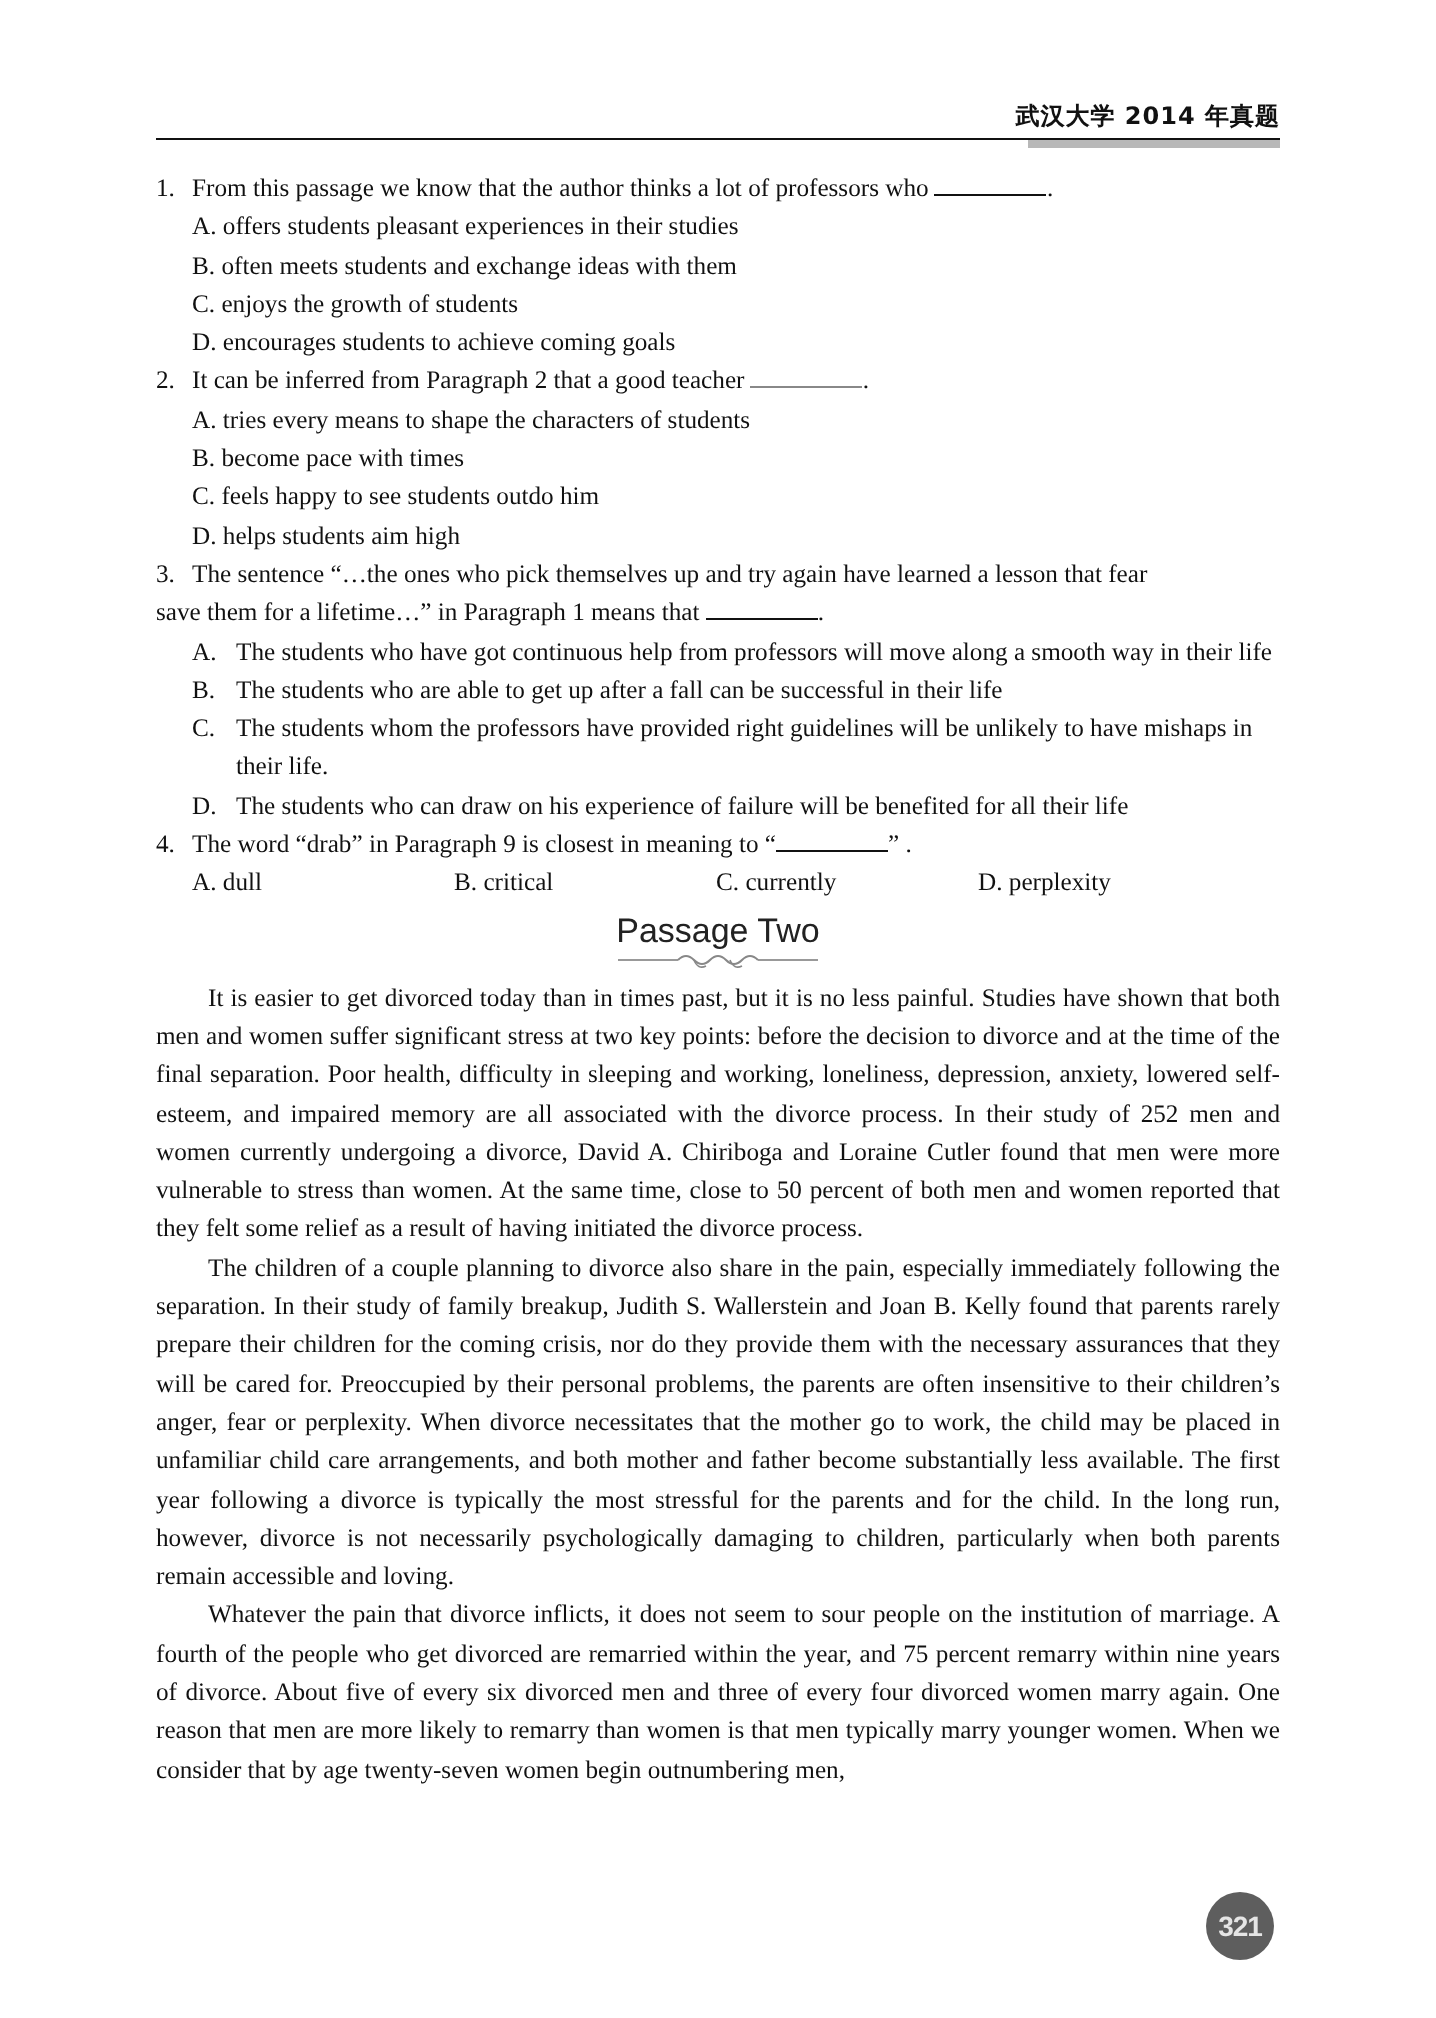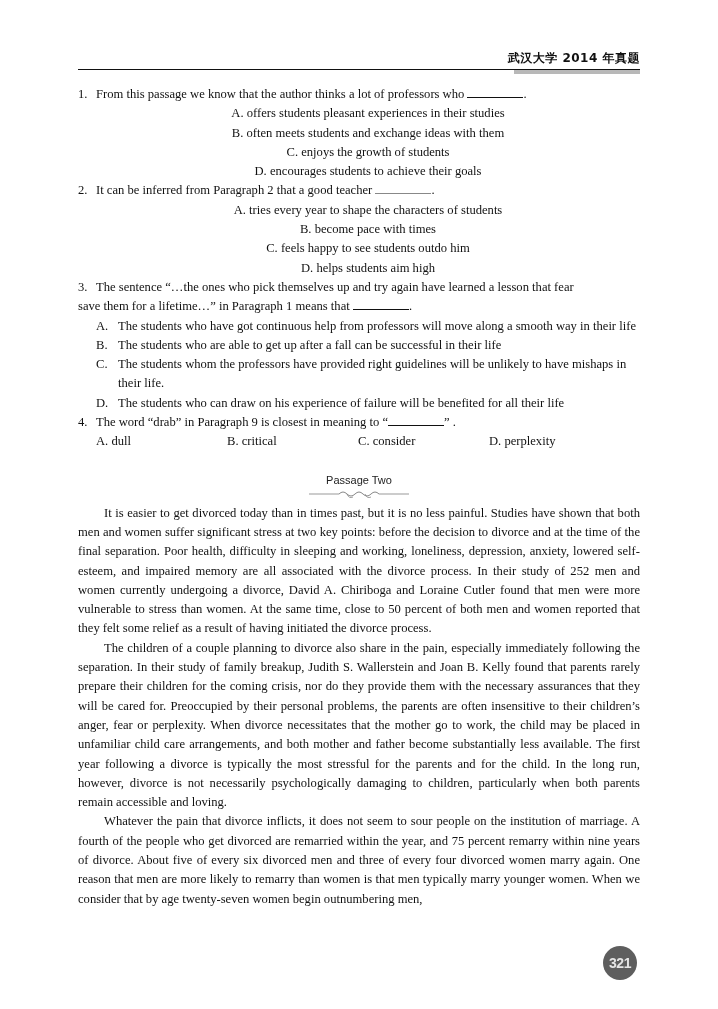--- a/index.html
+++ b/index.html
@@ -5,29 +5,29 @@
   html, body { margin: 0; padding: 0; background: #ffffff; }
   body { width: 718px; height: 1009px; position: relative; overflow: hidden;
          font-family: "Liberation Serif", serif; color: #111; }
   .header-title { position: absolute; right: 78px; top: 50px; font-family: "DejaVu Sans", sans-serif;
                   font-weight: bold; font-size: 12px; color: #111; letter-spacing: 0.5px; }
   .header-rule { position: absolute; left: 78px; top: 69px; width: 562px; height: 1px; background: #111; }
   .header-bar { position: absolute; left: 514px; top: 70px; width: 126px; height: 4px; background: #b8b8b8; }
   .content { position: absolute; left: 78px; top: 85px; width: 562px; font-size: 12.6px; line-height: 19.3px; }
   .q { font-weight: normal; }
   .q .num { display: inline-block; width: 18px; }
-  .opt { padding-left: 18px; text-align: center; }
+  .opt { padding-left: 18px; }
   .opt-wide { padding-left: 18px; display: flex; }
   .opt-wide .lbl { width: 22px; flex: none; }
   .opt-wide .txt { flex: 1; }
   .blank { display: inline-block; width: 56px; border-bottom: 1px solid #111; height: 12px; vertical-align: baseline; }
   .opts-row { padding-left: 18px; display: flex; }
   .opts-row span { width: 131px; }
-  .passage-title { text-align: center; font-family: "Liberation Sans", sans-serif; font-size: 11px;
-                   margin-top: 20px; line-height: 16px; color: #222; }
+  .passage-title { text-align: center; font-family: "Liberation Sans", sans-serif; font-size: 17px;
+                   margin-top: 6px; line-height: 16px; color: #222; }
   .ornament { text-align: center; height: 12px; margin-bottom: 4px; }
   .para { text-align: justify; text-indent: 26px; line-height: 19.3px; }
   .page-num { position: absolute; left: 603px; top: 946px; width: 34px; height: 34px; border-radius: 50%;
               background: #5e5e5e; color: #e5e5e5; font-family: "Liberation Sans", sans-serif; font-weight: bold;
               font-size: 14px; line-height: 34px; text-align: center; letter-spacing: -0.5px; }
 </style>
 </head>
 <body>
 
 <div class="header-title">武汉大学 2014 年真题</div>
@@ -37,29 +37,29 @@
 <div class="content">
 
   <div>
     <div class="q">
       <span class="num">1.</span><span>From this passage we know that the author thinks a lot of professors who</span>
       <span class="blank"></span><span>.</span>
     </div>
     <div class="opt"><span>A.</span> <span>offers students pleasant experiences in their studies</span></div>
     <div class="opt"><span>B.</span> <span>often meets students and exchange ideas with them</span></div>
     <div class="opt"><span>C.</span> <span>enjoys the growth of students</span></div>
-    <div class="opt"><span>D.</span> <span>encourages students to achieve their goals</span></div>
+    <div class="opt"><span>D.</span> <span>encourages students to achieve coming goals</span></div>
   </div>
 
   <div>
     <div class="q">
       <span class="num">2.</span><span>It can be inferred from Paragraph 2 that a good teacher</span>
       <span class="blank" style="border-bottom-color:#888"></span><span>.</span>
     </div>
-    <div class="opt"><span>A.</span> <span>tries every year to shape the characters of students</span></div>
+    <div class="opt"><span>A.</span> <span>tries every means to shape the characters of students</span></div>
     <div class="opt"><span>B.</span> <span>become pace with times</span></div>
     <div class="opt"><span>C.</span> <span>feels happy to see students outdo him</span></div>
     <div class="opt"><span>D.</span> <span>helps students aim high</span></div>
   </div>
 
   <div>
     <div class="q">
       <span class="num">3.</span><span>The sentence “…the ones who pick themselves up and try again have learned a lesson that fear</span>
     </div>
     <div class="q cont">
@@ -84,21 +84,21 @@
       </div>
   </div>
 
   <div>
     <div class="q">
       <span class="num">4.</span><span>The word “drab”  in Paragraph 9 is closest in meaning to “</span><span class="blank"></span><span>” .</span>
     </div>
     <div class="opts-row">
       <span><span>A.</span> <span>dull</span></span>
       <span><span>B.</span> <span>critical</span></span>
-      <span><span>C.</span> <span>consider</span></span>
+      <span><span>C.</span> <span>currently</span></span>
       <span><span>D.</span> <span>perplexity</span></span>
     </div>
   </div>
 
   <div class="passage-title">Passage Two</div>
   <div class="ornament">
     <svg width="100" height="12" viewBox="0 0 100 12">
       <line x1="0" y1="5" x2="30" y2="5" stroke="#999" stroke-width="1"></line>
       <line x1="70" y1="5" x2="100" y2="5" stroke="#999" stroke-width="1"></line>
       <path d="M30 5 q4 -4 8 0 q4 4 8 0 q4 -4 8 0 q4 4 8 0 q4 -4 8 0" fill="none" stroke="#888" stroke-width="1"></path>

